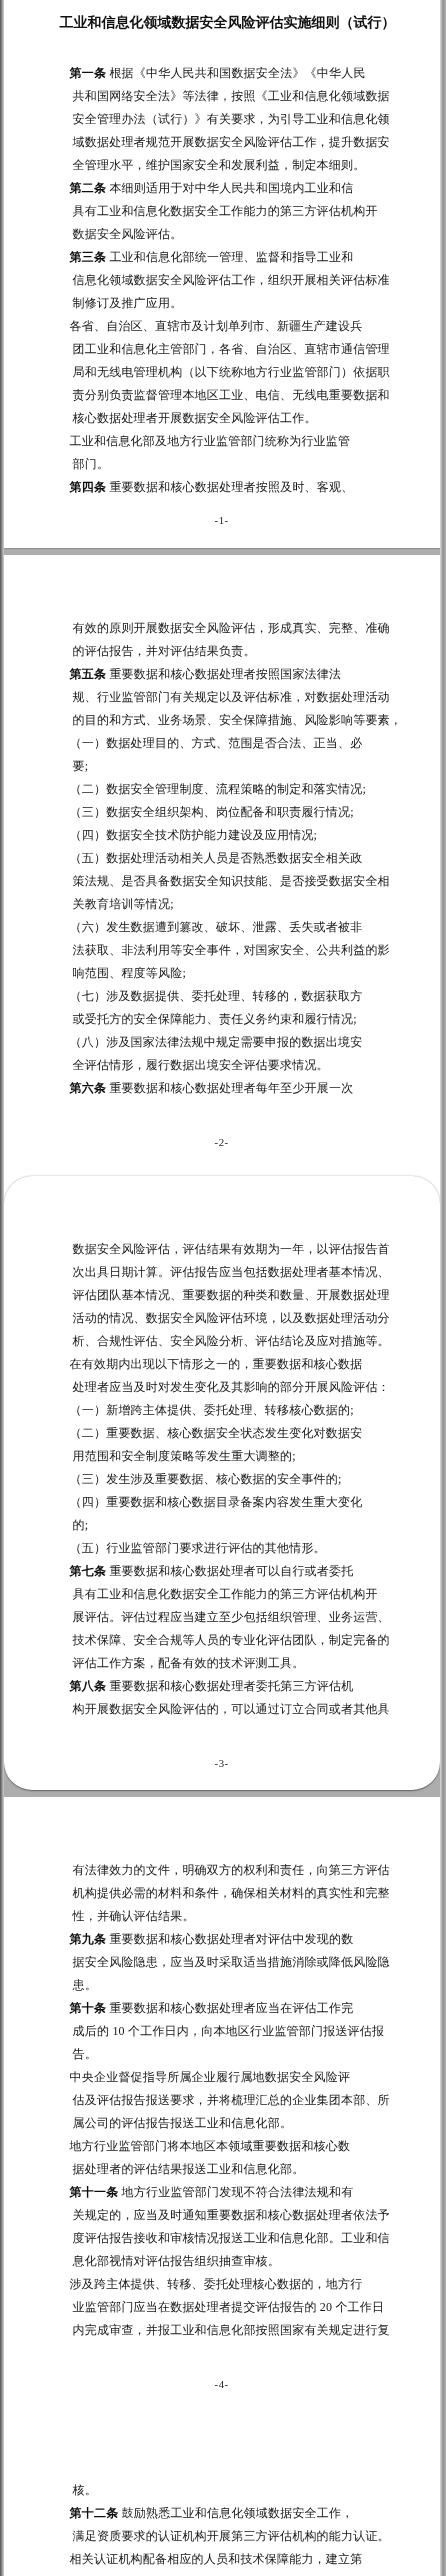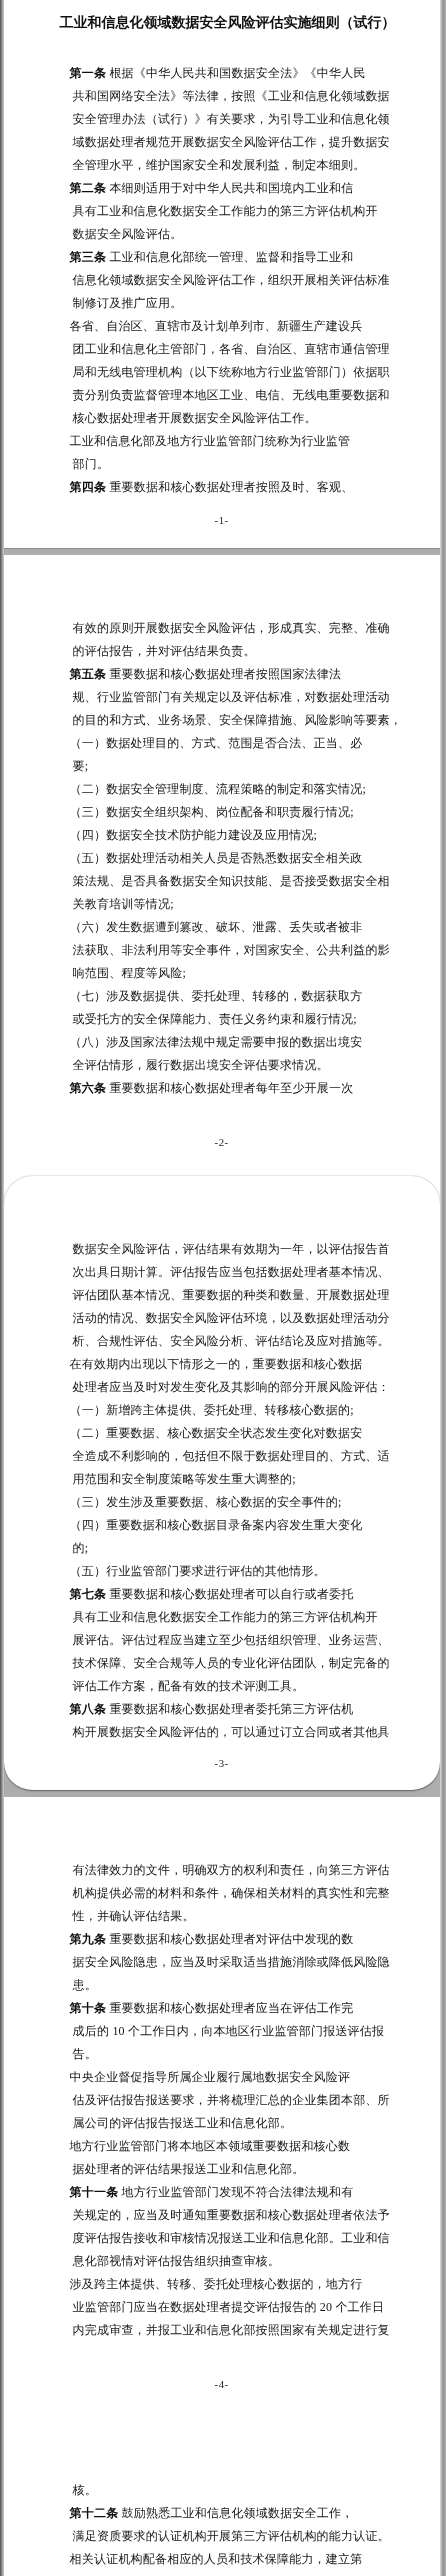--- a/index.html
+++ b/index.html
@@ -106,21 +106,20 @@
   <div class="body-block">
       <div class="line">数据安全风险评估，评估结果有效期为一年，以评估报告首</div>
       <div class="line">次出具日期计算。评估报告应当包括数据处理者基本情况、</div>
       <div class="line">评估团队基本情况、重要数据的种类和数量、开展数据处理</div>
       <div class="line">活动的情况、数据安全风险评估环境，以及数据处理活动分</div>
       <div class="line">析、合规性评估、安全风险分析、评估结论及应对措施等。</div>
       <div class="line ind">在有效期内出现以下情形之一的，重要数据和核心数据</div>
       <div class="line">处理者应当及时对发生变化及其影响的部分开展风险评估：</div>
       <div class="line ind">（一）新增跨主体提供、委托处理、转移核心数据的;</div>
       <div class="line ind">（二）重要数据、核心数据安全状态发生变化对数据安</div>
-      <div class="line">全造成不利影响的，包括但不限于数据处理目的、方式、适</div>
       <div class="line">用范围和安全制度策略等发生重大调整的;</div>
       <div class="line ind">（三）发生涉及重要数据、核心数据的安全事件的;</div>
       <div class="line ind">（四）重要数据和核心数据目录备案内容发生重大变化</div>
       <div class="line">的;</div>
       <div class="line ind">（五）行业监管部门要求进行评估的其他情形。</div>
       <div class="line ind"><span class="b">第七条</span> 重要数据和核心数据处理者可以自行或者委托</div>
       <div class="line">具有工业和信息化数据安全工作能力的第三方评估机构开</div>
       <div class="line">展评估。评估过程应当建立至少包括组织管理、业务运营、</div>
       <div class="line">技术保障、安全合规等人员的专业化评估团队，制定完备的</div>
       <div class="line">评估工作方案，配备有效的技术评测工具。</div>

